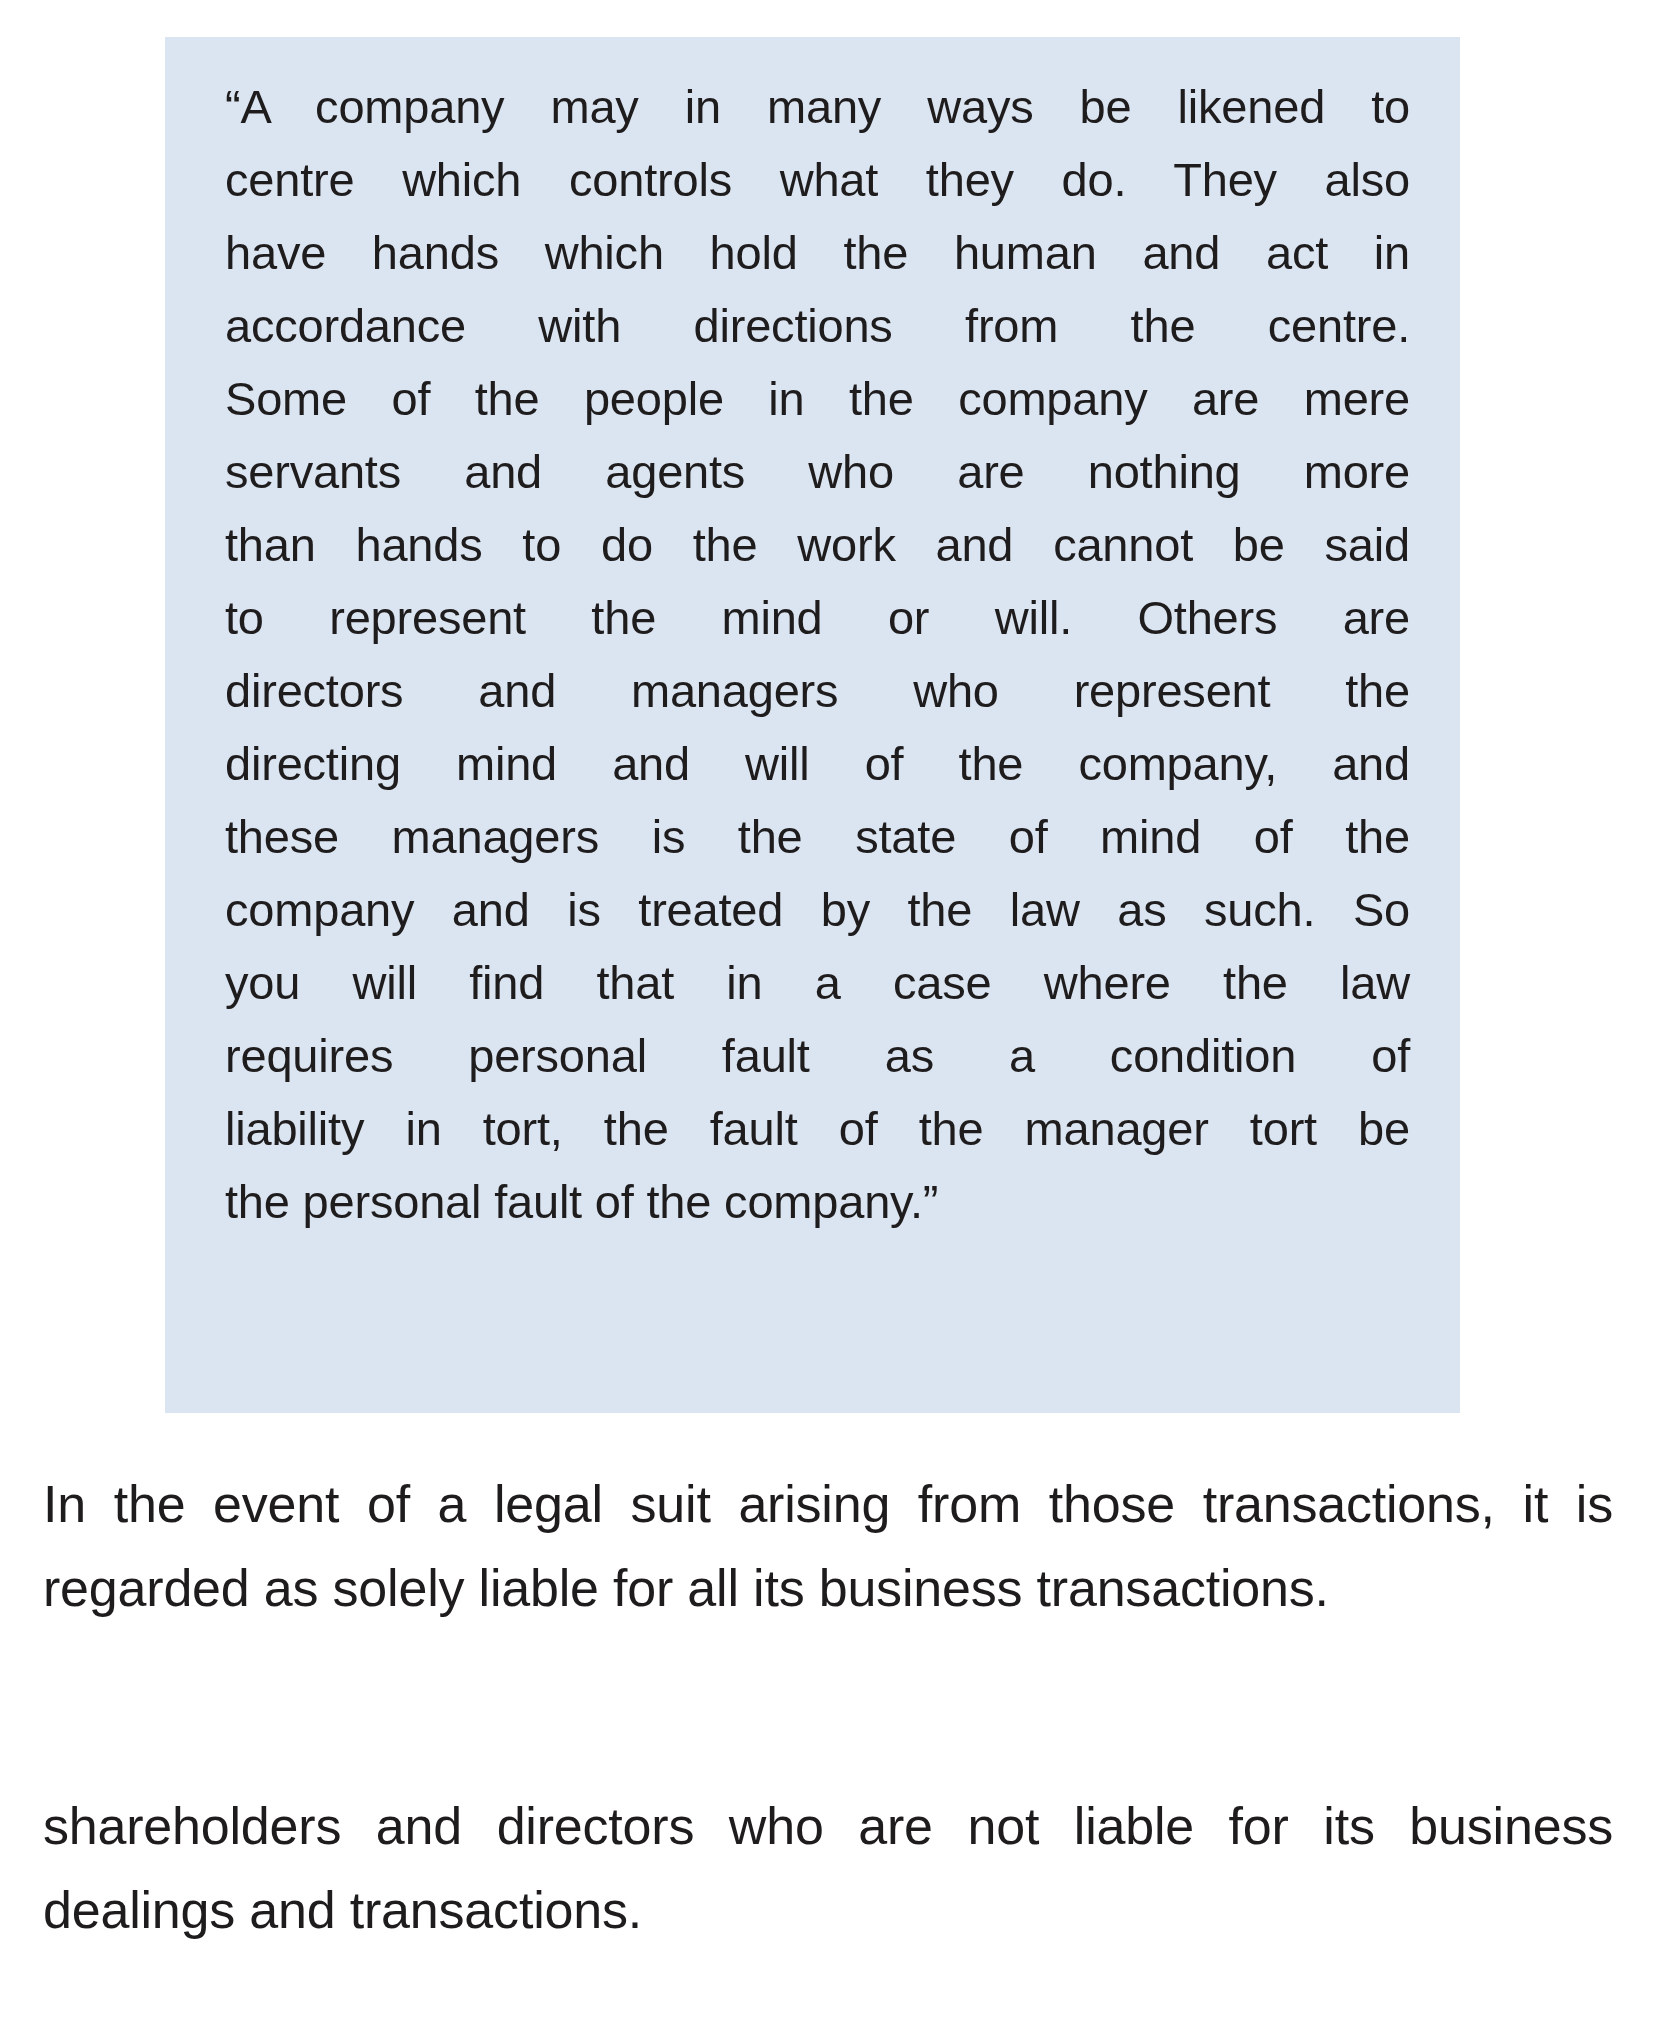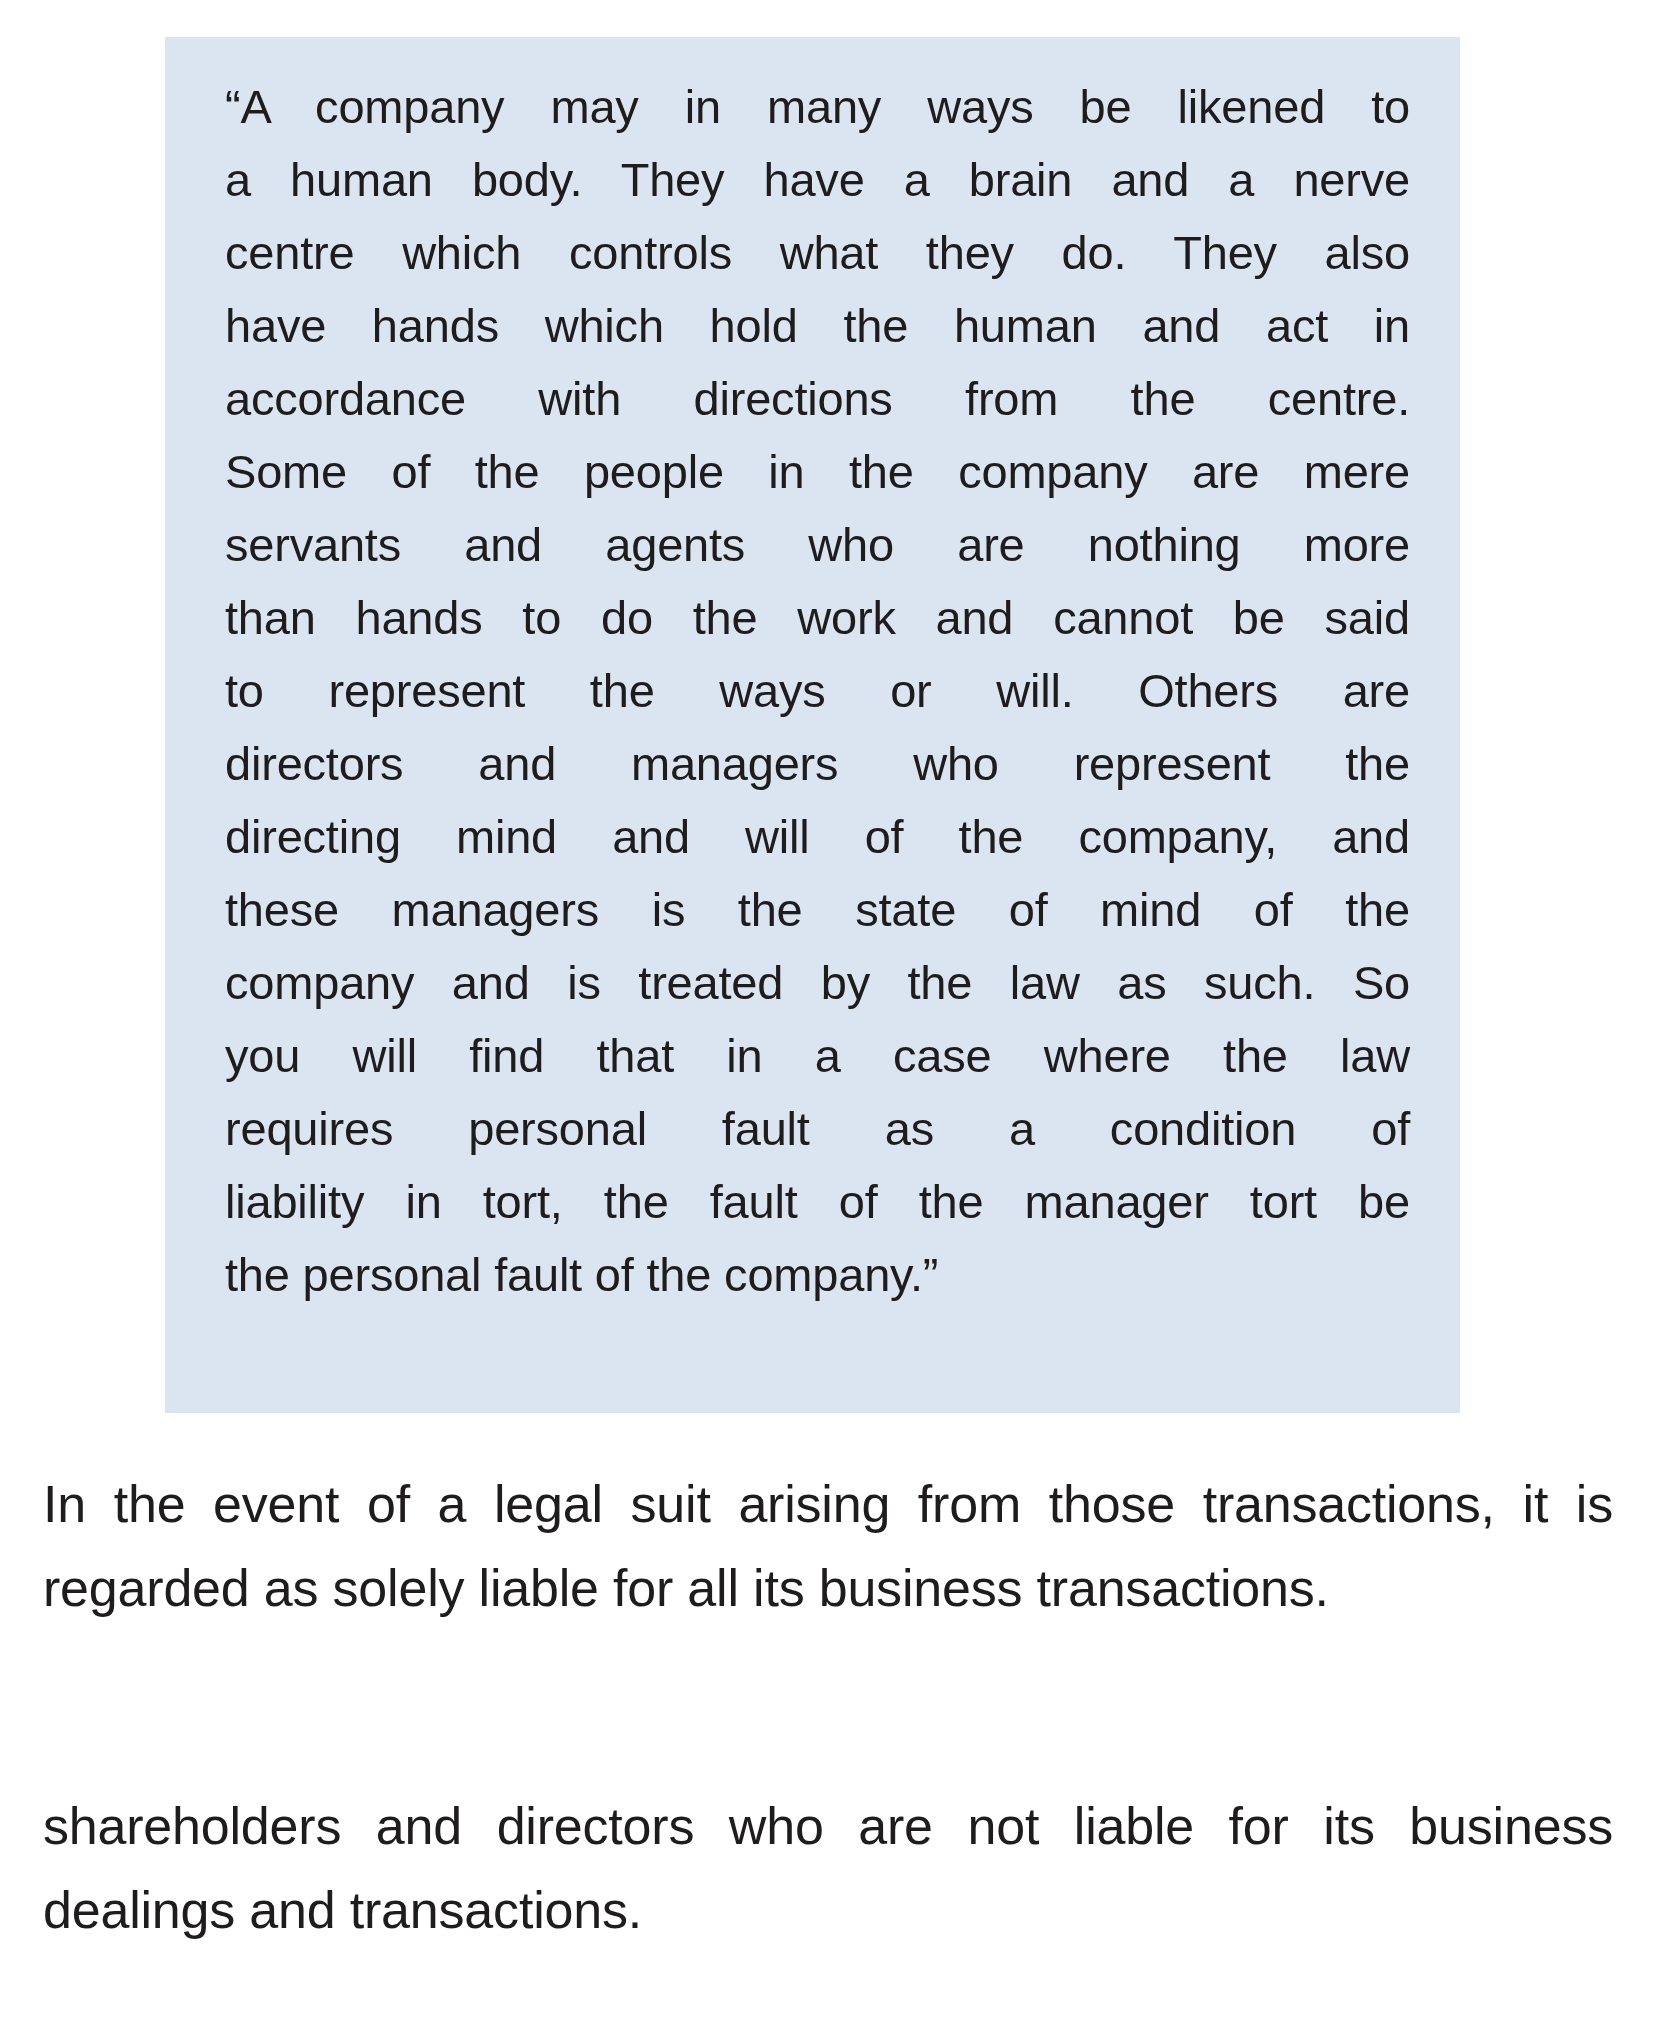--- a/index.html
+++ b/index.html
@@ -49,28 +49,27 @@
     line-height: 84px;
   }
   .para-1 { top: 1462px; }
   .para-2 { top: 1784px; }
 </style>
 </head>
 <body style="--quote-bg: #dbe5f1; --text-color: #1f1c1d; background: rgb(255, 255, 255);">
 
 <div class="quote-box">
     <div class="jline">“A company may in many ways be likened to</div>
-    <div class="jline">a human body. They have a brain and a nerve</div>
     <div class="jline">centre which controls what they do. They also</div>
     <div class="jline">have hands which hold the human and act in</div>
     <div class="jline">accordance with directions from the centre.</div>
     <div class="jline">Some of the people in the company are mere</div>
     <div class="jline">servants and agents who are nothing more</div>
     <div class="jline">than hands to do the work and cannot be said</div>
-    <div class="jline">to represent the ways or will. Others are</div>
+    <div class="jline">to represent the mind or will. Others are</div>
     <div class="jline">directors and managers who represent the</div>
     <div class="jline">directing mind and will of the company, and</div>
     <div class="jline">these managers is the state of mind of the</div>
     <div class="jline">company and is treated by the law as such. So</div>
     <div class="jline">you will find that in a case where the law</div>
     <div class="jline">requires personal fault as a condition of</div>
     <div class="jline">liability in tort, the fault of the manager tort be</div>
     <div class="jline last">the personal fault of the company.”</div>
   </div>
 

